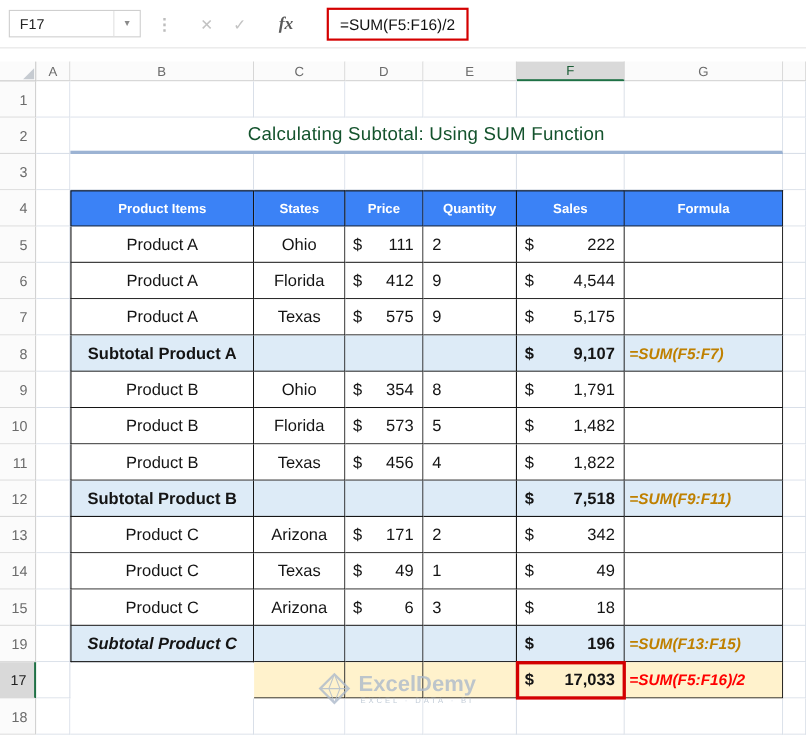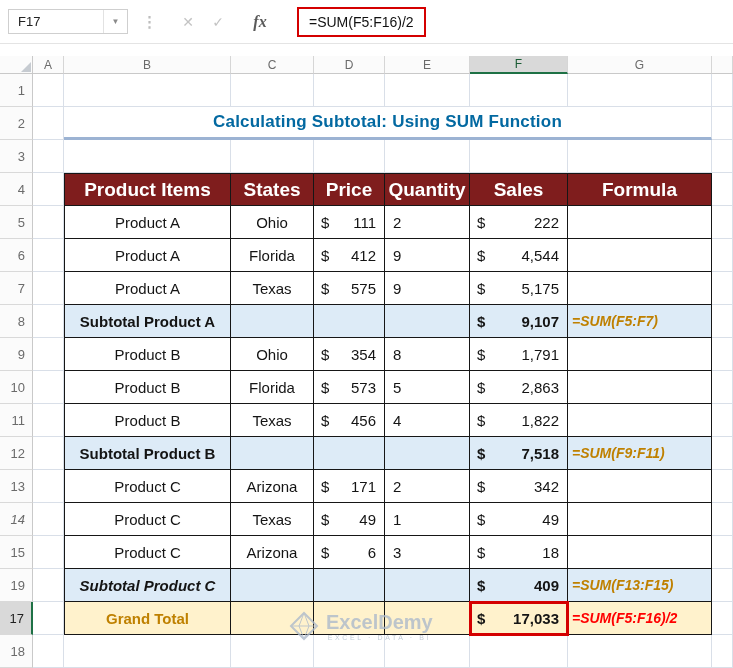--- a/index.html
+++ b/index.html
@@ -34,25 +34,25 @@
   .colh{background:#FBFBFB;border-right:1px solid #D6D6D6;border-bottom:1px solid #C9C9C9;
         color:#6B6B6B;font-size:12px;display:flex;align-items:center;justify-content:center}
   .colh.sel{background:#D9D9D9;border-bottom:2px solid #1E7145;color:#1A5C35}
   .rowh{background:#FBFBFB;border-right:1px solid #C9C9C9;border-bottom:1px solid #D9D9D9;
         color:#6B6B6B;font-size:13px;display:flex;align-items:center;justify-content:flex-end;padding-right:7px}
   .rowh.sel{background:#D9D9D9;border-right:2px solid #1E7145;color:#1F1F1F}
 
   .c{background:#fff;border-right:1px solid #D9DFE8;border-bottom:1px solid #D9DFE8;
      font-size:15px;color:#141414;display:flex;align-items:center;justify-content:center;
      white-space:nowrap;overflow:hidden}
-  .title{font-weight:bold;font-size:17px;color:#0369a1;border-bottom:3px solid #9CB3D3;letter-spacing:.2px}
+  .title{font-weight:normal;font-size:17px;color:#14532d;border-bottom:3px solid #9CB3D3;letter-spacing:.2px}
 
   .tb{border-right:1px solid #161616;border-bottom:1px solid #161616}
   .tb-l{border-left:1px solid #161616}
-  .th{background:#7f1d1d;border-top:1px solid #161616;color:#fff;font-weight:bold;font-size:19px}
+  .th{background:#3b82f6;border-top:1px solid #161616;color:#fff;font-weight:bold;font-size:12px}
   .sub{background:#DDEBF7}
   .gt{background:#FFF2CC}
   .bold{font-weight:bold}
   .gt-label{color:#BF8000;font-weight:bold}
   .money{justify-content:space-between;padding:0 8px 0 7px}
   .qty{justify-content:flex-start;padding-left:8px}
   .fml{justify-content:flex-start;padding-left:4px;font-style:italic;font-weight:bold;font-size:14px;color:#BF8000}
   .fml.red{color:#FF0000}
   .sel-red{outline:3px solid #D40000;outline-offset:-2px;position:relative;z-index:6}
 
@@ -198,21 +198,21 @@
     <div class="c" style="grid-area: 11 / 2;"></div>
     <div class="c tb tb-l" style="grid-area: 11 / 3;">Product B</div>
     <div class="c tb" style="grid-area: 11 / 4;">Florida</div>
     <div class="c tb money" style="grid-area: 11 / 5;">
       <span class="cur">$</span>
       <span class="val">573</span>
     </div>
     <div class="c tb qty" style="grid-area: 11 / 6;">5</div>
     <div class="c tb money" style="grid-area: 11 / 7;">
       <span class="cur">$</span>
-      <span class="val">2,863</span>
+      <span class="val">1,482</span>
     </div>
     <div class="c tb fml" style="grid-area: 11 / 8;"></div>
     <div class="c" style="grid-area: 11 / 9;"></div>
     <div class="rowh" style="grid-area: 12 / 1;">11</div>
     <div class="c" style="grid-area: 12 / 2;"></div>
     <div class="c tb tb-l" style="grid-area: 12 / 3;">Product B</div>
     <div class="c tb" style="grid-area: 12 / 4;">Texas</div>
     <div class="c tb money" style="grid-area: 12 / 5;">
       <span class="cur">$</span>
       <span class="val">456</span>
@@ -244,21 +244,21 @@
       <span class="cur">$</span>
       <span class="val">171</span>
     </div>
     <div class="c tb qty" style="grid-area: 14 / 6;">2</div>
     <div class="c tb money" style="grid-area: 14 / 7;">
       <span class="cur">$</span>
       <span class="val">342</span>
     </div>
     <div class="c tb fml" style="grid-area: 14 / 8;"></div>
     <div class="c" style="grid-area: 14 / 9;"></div>
-    <div class="rowh" style="grid-area: 15 / 1; font-style: italic;">14</div>
+    <div class="rowh" style="grid-area: 15 / 1;">14</div>
     <div class="c" style="grid-area: 15 / 2;"></div>
     <div class="c tb tb-l" style="grid-area: 15 / 3;">Product C</div>
     <div class="c tb" style="grid-area: 15 / 4;">Texas</div>
     <div class="c tb money" style="grid-area: 15 / 5;">
       <span class="cur">$</span>
       <span class="val">49</span>
     </div>
     <div class="c tb qty" style="grid-area: 15 / 6;">1</div>
     <div class="c tb money" style="grid-area: 15 / 7;">
       <span class="cur">$</span>
@@ -282,27 +282,26 @@
     <div class="c tb fml" style="grid-area: 16 / 8;"></div>
     <div class="c" style="grid-area: 16 / 9;"></div>
     <div class="rowh" style="grid-area: 17 / 1;">19</div>
     <div class="c" style="grid-area: 17 / 2;"></div>
     <div class="c tb tb-l sub bold" style="grid-area: 17 / 3; font-style: italic;">Subtotal Product C</div>
     <div class="c tb sub" style="grid-area: 17 / 4;"></div>
     <div class="c tb money sub" style="grid-area: 17 / 5;"></div>
     <div class="c tb qty sub" style="grid-area: 17 / 6;"></div>
     <div class="c tb money sub bold" style="grid-area: 17 / 7;">
       <span class="cur">$</span>
-      <span class="val">409</span>
+      <span class="val">196</span>
     </div>
     <div class="c tb fml sub" style="grid-area: 17 / 8;">=SUM(F13:F15)</div>
     <div class="c" style="grid-area: 17 / 9;"></div>
     <div class="rowh sel" style="grid-area: 18 / 1;">17</div>
     <div class="c" style="grid-area: 18 / 2;"></div>
-    <div class="c tb tb-l gt gt-label" style="grid-area: 18 / 3;">Grand Total</div>
     <div class="c tb gt" style="grid-area: 18 / 4;"></div>
     <div class="c tb money gt" style="grid-area: 18 / 5;"></div>
     <div class="c tb qty gt" style="grid-area: 18 / 6;"></div>
     <div class="c tb money gt bold sel-red" style="grid-area: 18 / 7;">
       <span class="cur">$</span>
       <span class="val">17,033</span>
     </div>
     <div class="c tb fml gt red" style="grid-area: 18 / 8;">=SUM(F5:F16)/2</div>
     <div class="c" style="grid-area: 18 / 9;"></div>
     <div class="rowh" style="grid-area: 19 / 1;">18</div>

